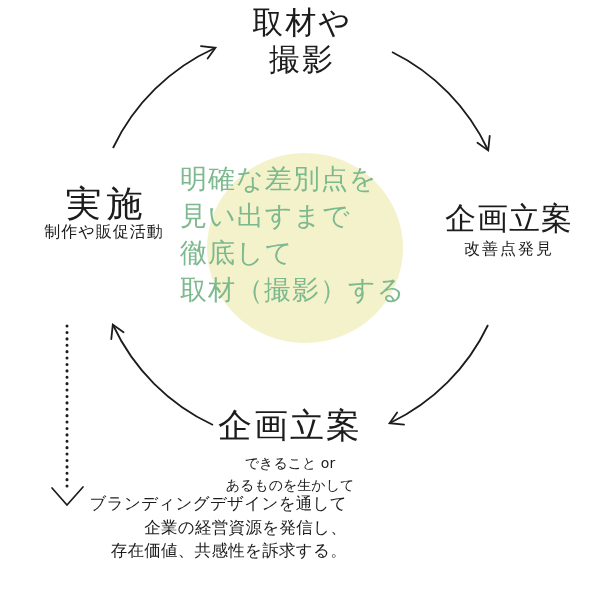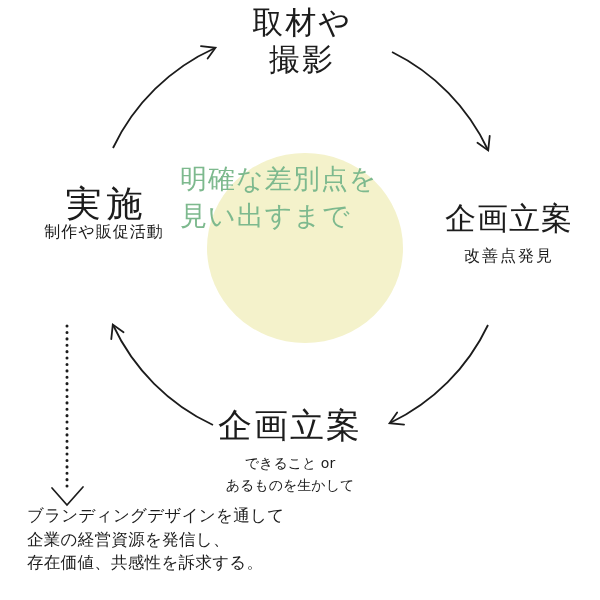--- a/index.html
+++ b/index.html
@@ -24,31 +24,31 @@
     position:absolute;left:180px;top:160px;width:250px;
     text-align:left;color:var(--green);
     font-size:27px;line-height:37px;letter-spacing:1px;font-weight:500;
   }
   .step{position:absolute;text-align:center;}
   .serif{font-family:Liberation Sans, sans-serif;}
   .step-top{left:180px;top:4px;width:244px;}
   .step-top .title{font-size:31px;line-height:37px;letter-spacing:2px;}
   .step-right{left:420px;top:201px;width:178px;}
   .step-right .title{font-size:31px;line-height:36px;letter-spacing:1px;}
-  .step-right .sub{font-size:16px;letter-spacing:2px;margin-top:9px;}
+  .step-right .sub{font-size:16px;letter-spacing:2px;margin-top:2px;}
   .step-bottom{left:170px;top:405px;width:240px;}
   .step-bottom .title{font-size:34px;line-height:40px;letter-spacing:2px;}
   .step-bottom .sub{font-size:14px;line-height:22px;margin-top:7px;}
   .step-left{left:8px;top:186px;width:192px;}
   .step-left .title{font-size:36px;line-height:36px;letter-spacing:5px;text-indent:5px;}
   .step-left .title2{font-size:27px;line-height:31px;letter-spacing:0px;font-family:"DejaVu Serif","Liberation Serif",serif;}
   .step-left .sub{font-size:16px;letter-spacing:1px;margin-top:0;}
   .outcome{
-    position:absolute;left:27px;top:504px;width:320px;
-    font-size:16.5px;line-height:23.5px;letter-spacing:0.3px;text-align:left;
+    position:absolute;left:27px;top:492px;width:320px;
+    font-size:16.5px;line-height:23.5px;letter-spacing:0.3px;text-align:right;
   }
 </style>
 </head>
 <body>
 
 <div class="stage">
 
   <svg class="lines" viewBox="0 0 600 600" aria-hidden="true">
     <defs>
       <marker id="ah" markerUnits="userSpaceOnUse" markerWidth="22" markerHeight="22" viewBox="0 0 22 22" refX="16" refY="11" orient="auto">
@@ -63,20 +63,22 @@
 
     <line x1="67" y1="326" x2="67" y2="490" stroke="#1c1c1c" stroke-width="3" stroke-linecap="round" stroke-dasharray="0.1 6.3"></line>
     <polyline points="52,488 67,505 83,487" fill="none" stroke="#1c1c1c" stroke-width="1.7" stroke-linecap="round"></polyline>
   </svg>
 
   <div class="circle"></div>
 
   <div class="center-note">
     <div>明確な差別点を</div>
     <div>見い出すまで</div>
+    <div>徹底して</div>
+    <div>取材（撮影）する</div>
   </div>
 
   <div class="step step-top">
     <div class="title serif">取材や</div>
     <div class="title serif">撮影</div>
   </div>
 
   <div class="step step-right">
     <div class="title serif">企画立案</div>
     <div class="sub">改善点発見</div>

